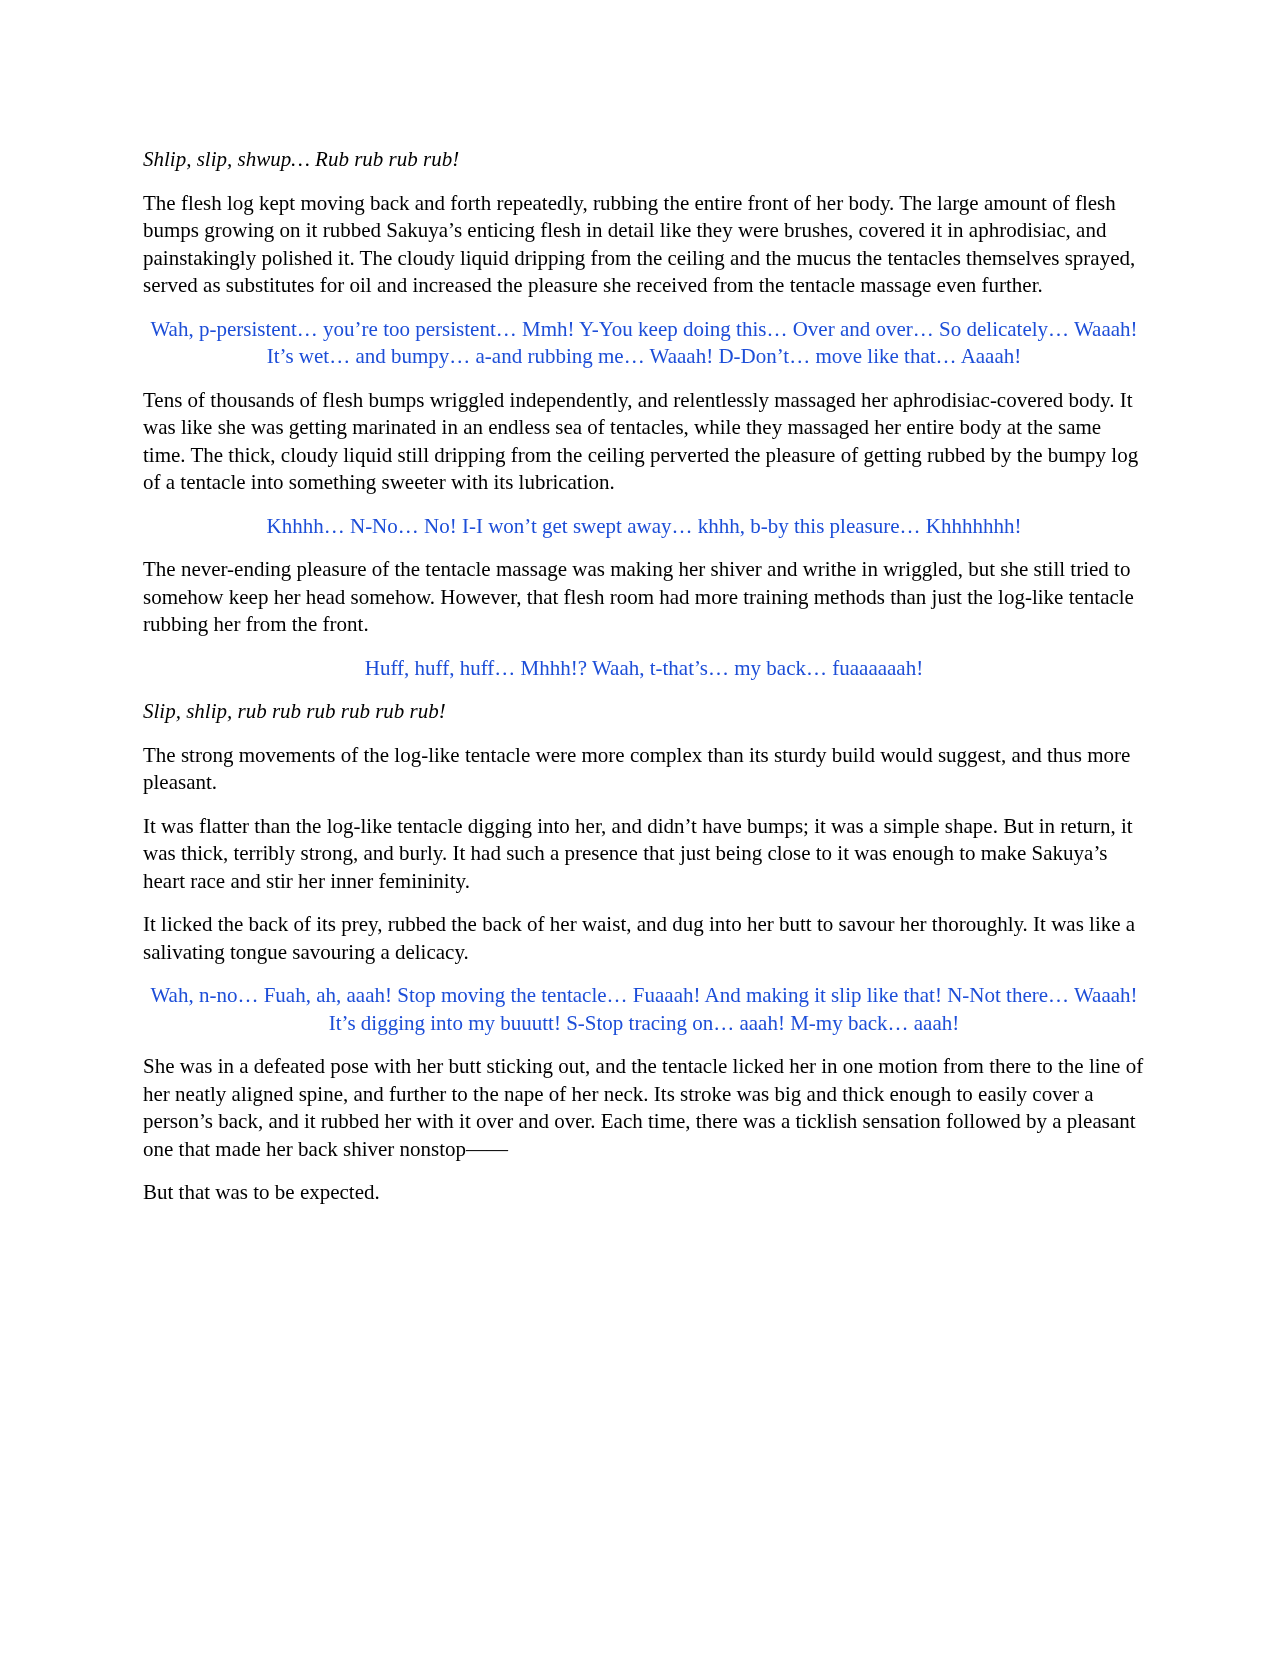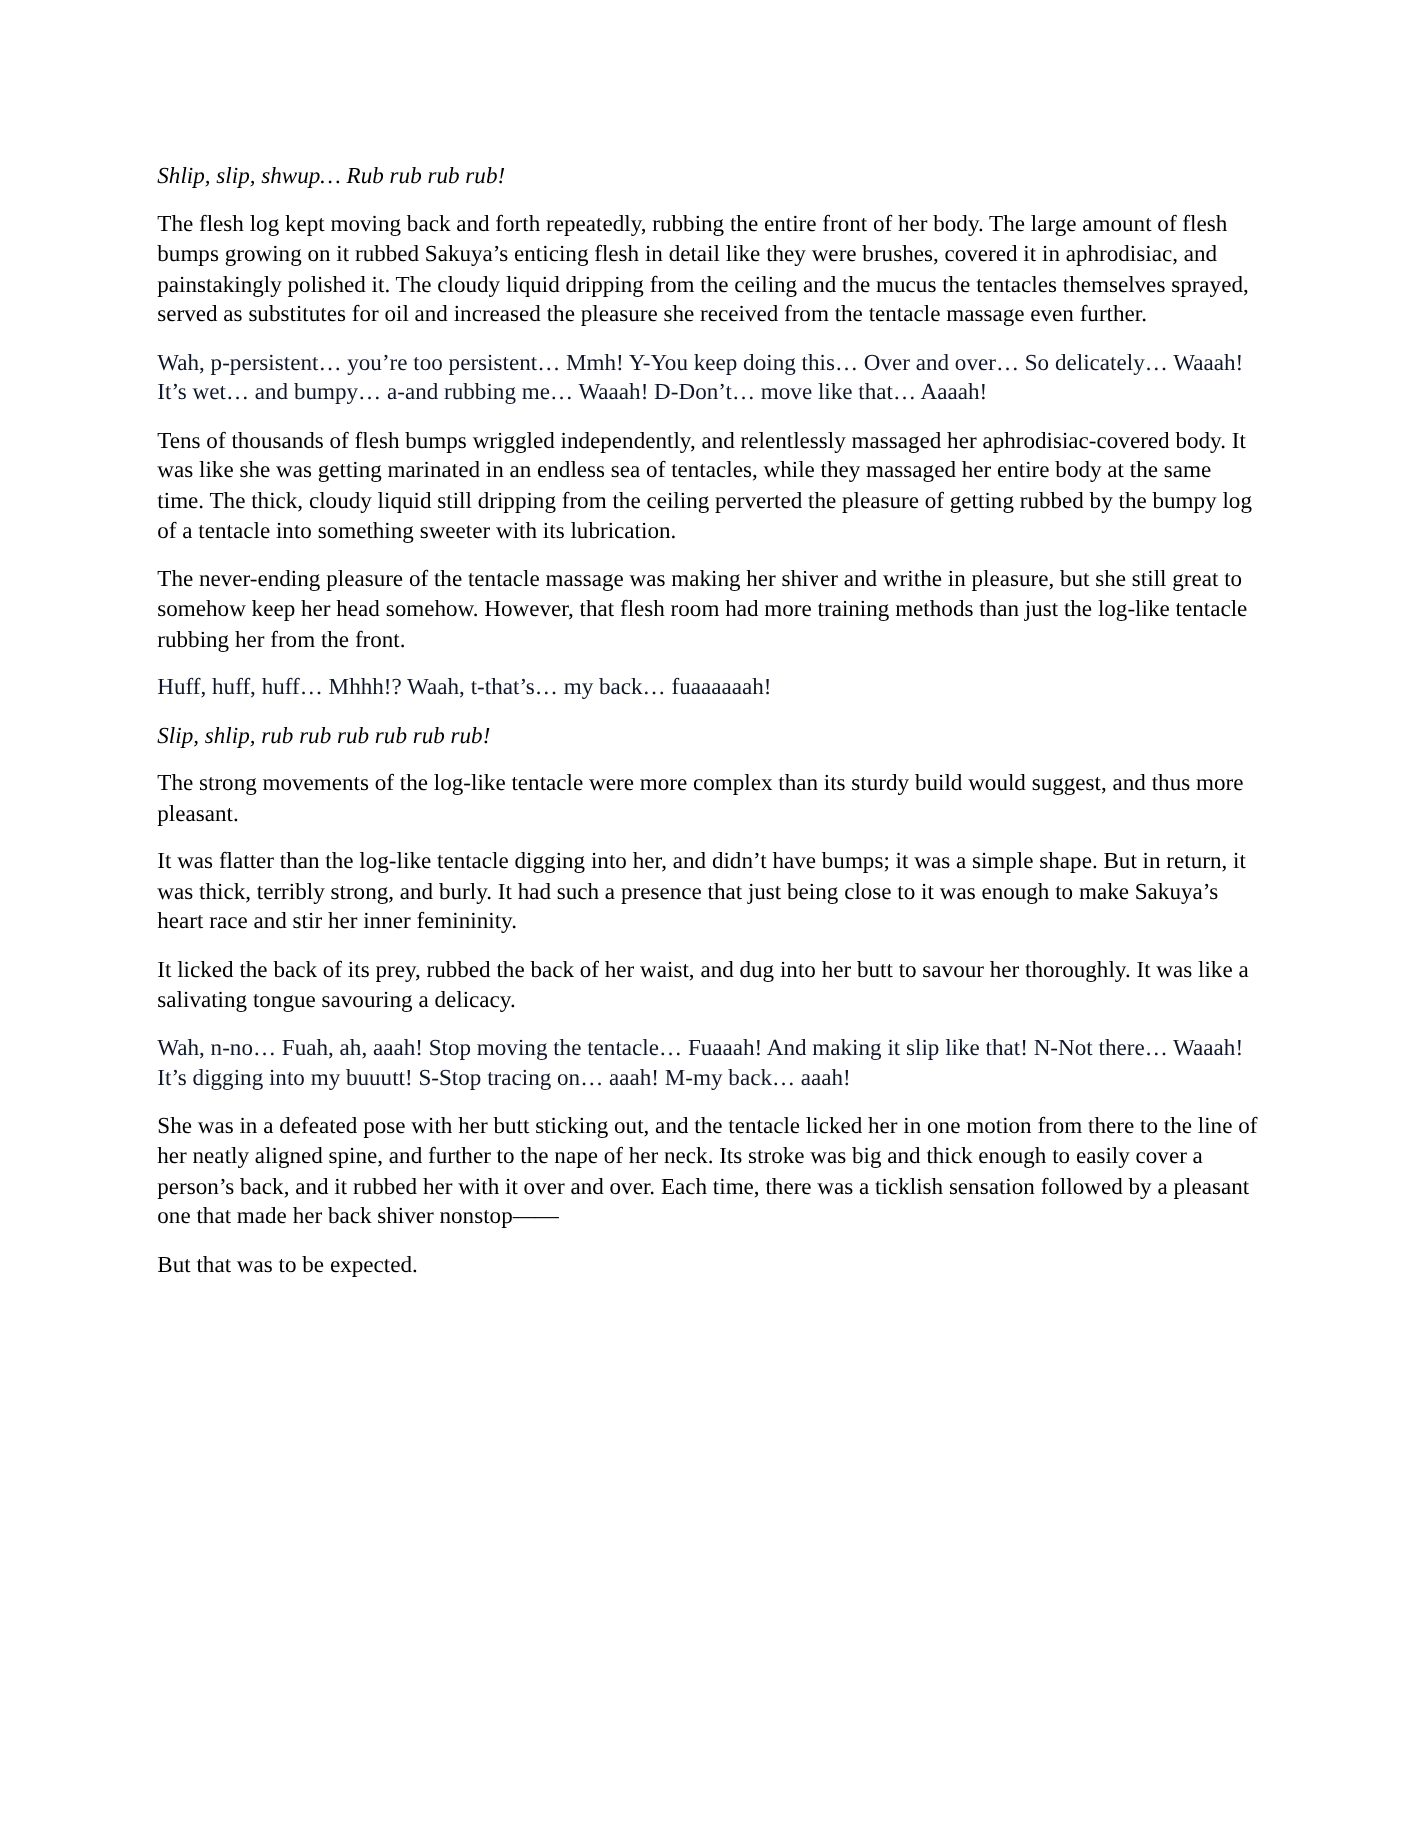--- a/index.html
+++ b/index.html
@@ -25,32 +25,34 @@
     line-height: 27.5px;
     margin: 0 0 16px 0;
     color: #000000;
     max-width: 1005px;
     text-align: left;
   }
   .page p.sfx {
     font-style: italic;
   }
   .page p.dlg {
-    color: #0f172a;
+    color: #1d4ed8;
+    text-align: center;
   }
 </style>
 </head>
 <body>
 
 <div class="page">
   <p class="sfx">Shlip, slip, shwup… Rub rub rub rub!</p>
   <p class="narr">The flesh log kept moving back and forth repeatedly, rubbing the entire front of her body. The large amount of flesh bumps growing on it rubbed Sakuya’s enticing flesh in detail like they were brushes, covered it in aphrodisiac, and painstakingly polished it. The cloudy liquid dripping from the ceiling and the mucus the tentacles themselves sprayed, served as substitutes for oil and increased the pleasure she received from the tentacle massage even further.</p>
   <p class="dlg">Wah, p-persistent… you’re too persistent… Mmh! Y-You keep doing this… Over and over… So delicately… Waaah! It’s wet… and bumpy… a-and rubbing me… Waaah! D-Don’t… move like that… Aaaah!</p>
   <p class="narr">Tens of thousands of flesh bumps wriggled independently, and relentlessly massaged her aphrodisiac-covered body. It was like she was getting marinated in an endless sea of tentacles, while they massaged her entire body at the same time. The thick, cloudy liquid still dripping from the ceiling perverted the pleasure of getting rubbed by the bumpy log of a tentacle into something sweeter with its lubrication.</p>
-  <p class="narr">The never-ending pleasure of the tentacle massage was making her shiver and writhe in pleasure, but she still great to somehow keep her head somehow. However, that flesh room had more training methods than just the log-like tentacle rubbing her from the front.</p>
+  <p class="dlg">Khhhh… N-No… No! I-I won’t get swept away… khhh, b-by this pleasure… Khhhhhhh!</p>
+  <p class="narr">The never-ending pleasure of the tentacle massage was making her shiver and writhe in wriggled, but she still tried to somehow keep her head somehow. However, that flesh room had more training methods than just the log-like tentacle rubbing her from the front.</p>
   <p class="dlg">Huff, huff, huff… Mhhh!? Waah, t-that’s… my back… fuaaaaaah!</p>
   <p class="sfx">Slip, shlip, rub rub rub rub rub rub!</p>
   <p class="narr">The strong movements of the log-like tentacle were more complex than its sturdy build would suggest, and thus more pleasant.</p>
   <p class="narr">It was flatter than the log-like tentacle digging into her, and didn’t have bumps; it was a simple shape. But in return, it was thick, terribly strong, and burly. It had such a presence that just being close to it was enough to make Sakuya’s heart race and stir her inner femininity.</p>
   <p class="narr">It licked the back of its prey, rubbed the back of her waist, and dug into her butt to savour her thoroughly. It was like a salivating tongue savouring a delicacy.</p>
   <p class="dlg">Wah, n-no… Fuah, ah, aaah! Stop moving the tentacle… Fuaaah! And making it slip like that! N-Not there… Waaah! It’s digging into my buuutt! S-Stop tracing on… aaah! M-my back… aaah!</p>
   <p class="narr">She was in a defeated pose with her butt sticking out, and the tentacle licked her in one motion from there to the line of her neatly aligned spine, and further to the nape of her neck. Its stroke was big and thick enough to easily cover a person’s back, and it rubbed her with it over and over. Each time, there was a ticklish sensation followed by a pleasant one that made her back shiver nonstop——</p>
   <p class="narr">But that was to be expected.</p>
 </div>
 

